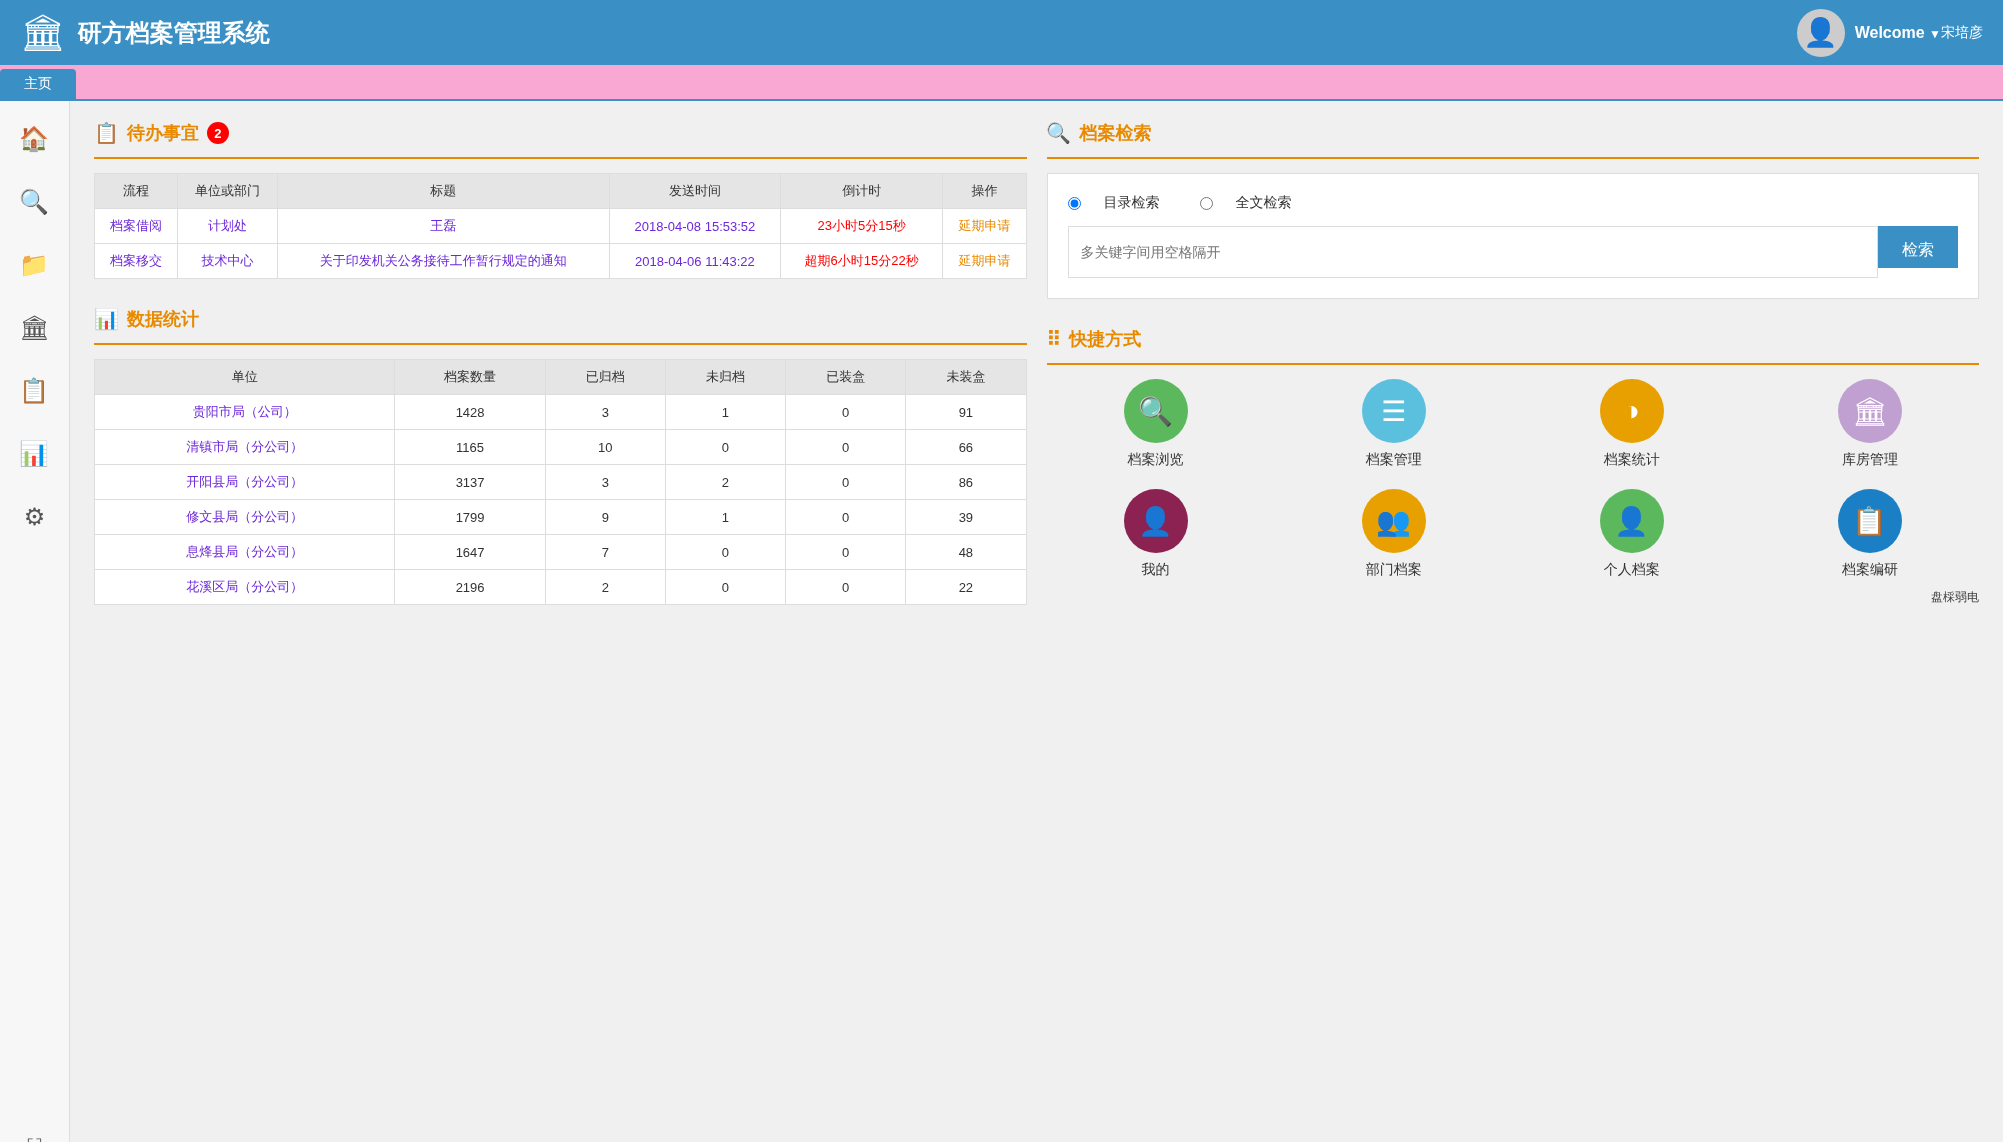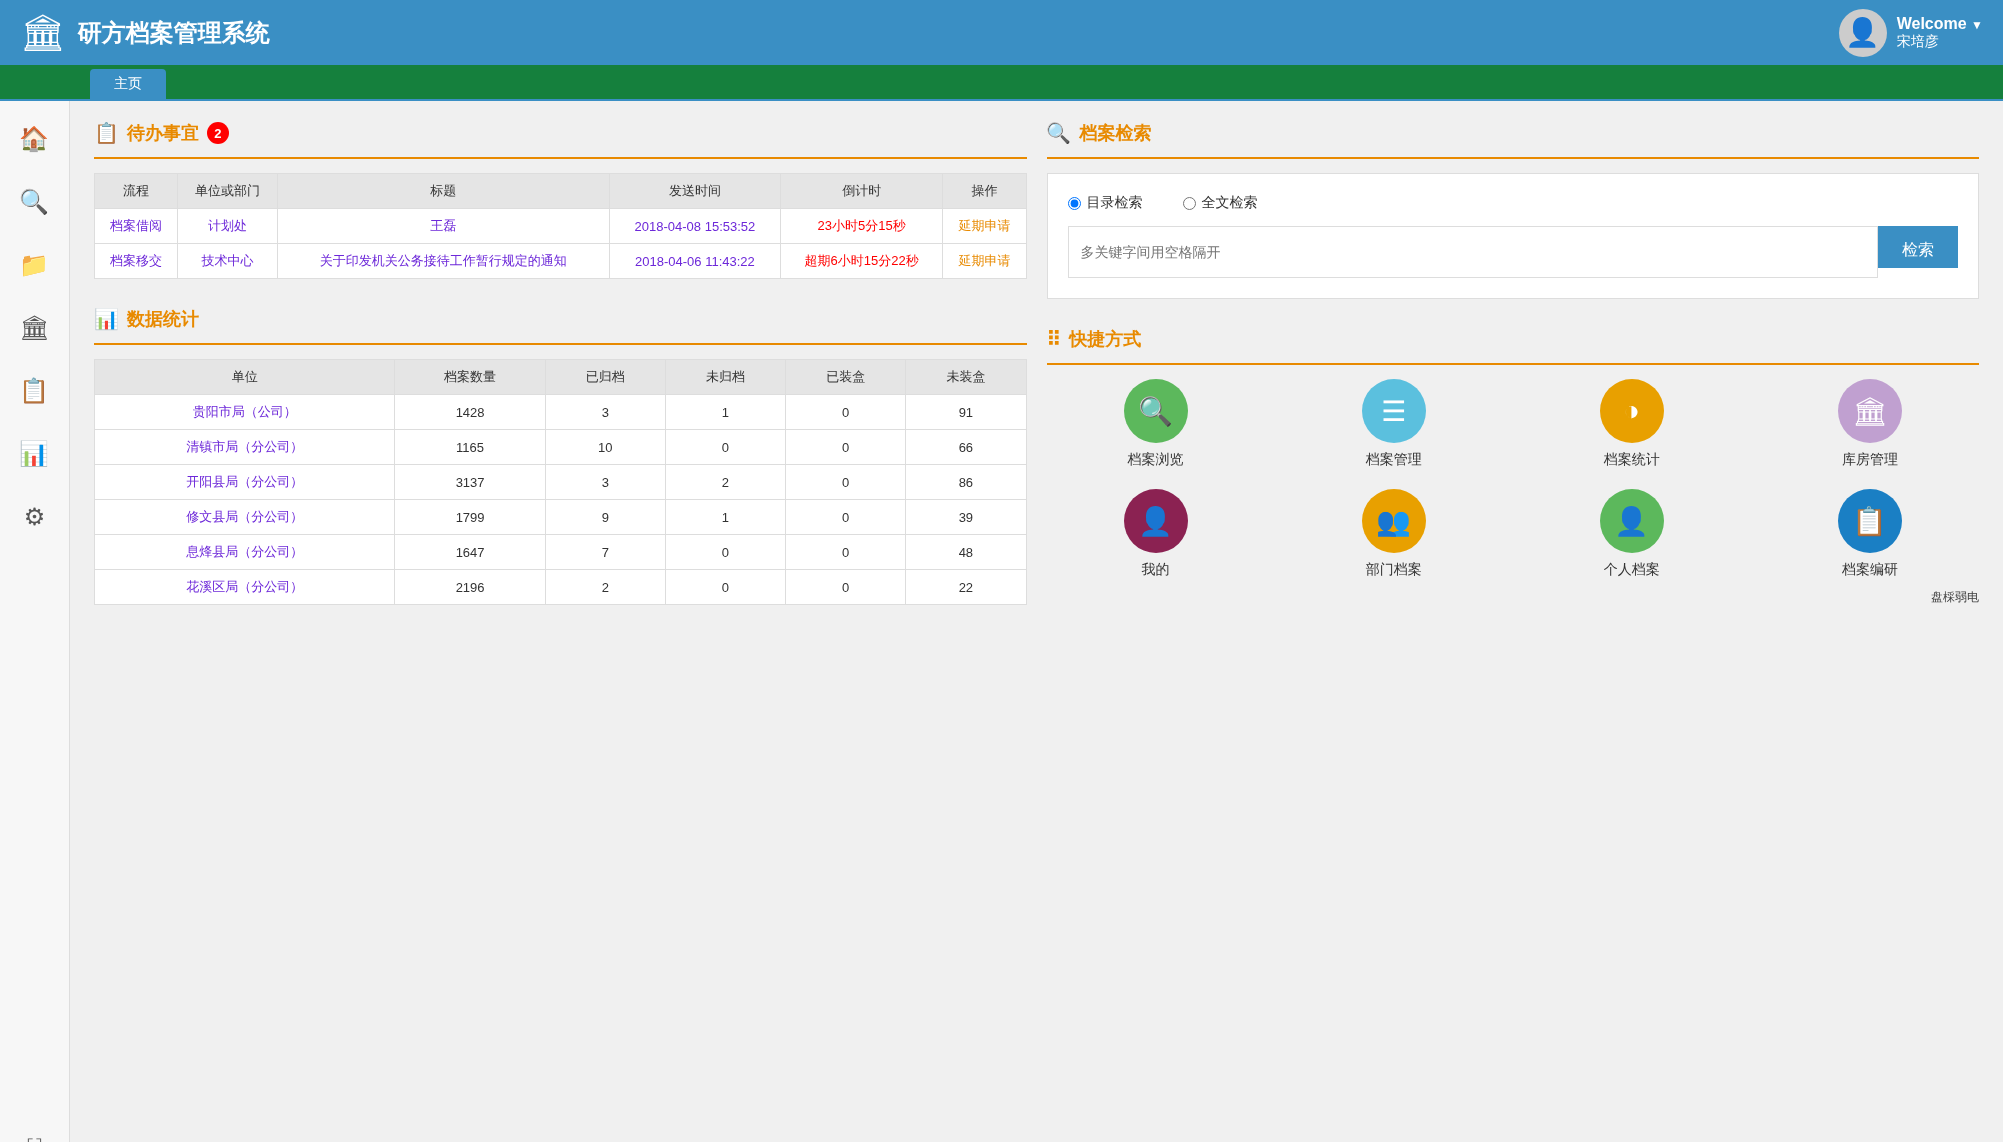--- a/index.html
+++ b/index.html
@@ -40,38 +40,36 @@
       background: #ccc;
       border-radius: 50%;
       display: flex;
       align-items: center;
       justify-content: center;
       font-size: 28px;
       color: #666;
     }
     .header-user-info {
       display: flex;
-      flex-direction: column;
       align-items: flex-start;
     }
     .header-welcome {
       font-size: 16px;
       font-weight: bold;
     }
     .header-username {
       font-size: 14px;
     }
 
     
     .tab-bar {
-      background: #15803d;
+      background: #f9a8d4;
       height: 36px;
       display: flex;
       align-items: flex-end;
-      padding-left: 90px;
       border-bottom: 2px solid #3a8fc4;
     }
     .tab-item {
       background: #3a8fc4;
       color: white;
       padding: 6px 24px;
       font-size: 14px;
       border-radius: 4px 4px 0 0;
       cursor: pointer;
     }
@@ -176,21 +174,21 @@
       background: transparent;
     }
     .search-options {
       display: flex;
       gap: 40px;
       margin-bottom: 14px;
     }
     .radio-label {
       display: flex;
       align-items: center;
-      gap: 6px;
+      gap: 23px;
       font-size: 14px;
       color: #333;
       cursor: pointer;
     }
     .search-bar {
       display: flex;
       gap: 0;
     }
     .search-input {
       flex: 1;

